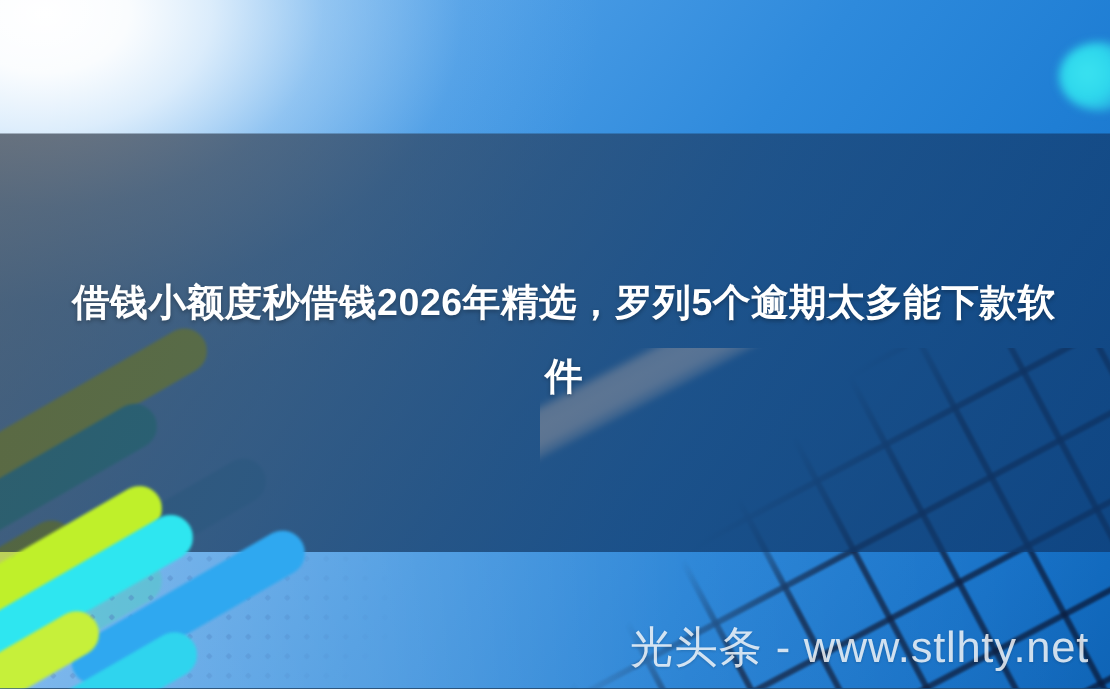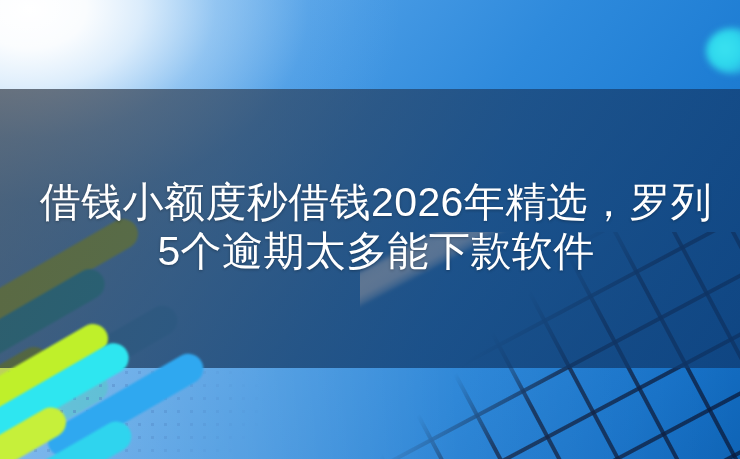--- a/index.html
+++ b/index.html
@@ -177,23 +177,23 @@
   
   .title {
     position: absolute;
     left: 12px;
     right: 0;
     top: 178px;
     padding: 0 26px;
     box-sizing: border-box;
     text-align: center;
     color: #ffffff;
-    font-size: 41px;
+    font-size: 25px;
     line-height: 49px;
-    font-weight: 400;
+    font-weight: 700;
     letter-spacing: 0.4px;
     text-shadow: 0 1px 3px rgba(0,0,0,0.30);
     white-space: pre-line;
   }
 
   
   .watermark {
     position: absolute;
     right: 14px;
     bottom: 12px;
@@ -236,14 +236,15 @@
   <div class="bottom-light">
     <div class="bright-bar" style="left:-34px;  top:-14px; width:150px; background:#bff02a;"></div>
     <div class="bright-bar" style="left:-46px;  top:14px;  width:185px; background:#2ee6f0;"></div>
     <div class="bright-bar" style="left:38px;   top:22px;  width:175px; background:#2fa8f0;"></div>
     <div class="bright-bar" style="left:-48px;  top:62px;  width:120px; background:#c6f03a;"></div>
     <div class="bright-bar" style="left:-20px;  top:86px;  width:160px; background:#2fd4ee;"></div>
   </div>
 
   <div class="title">借钱小额度秒借钱2026年精选，罗列5个逾期太多能下款软件</div>
 
+  <div class="watermark">光头条 - www.stlhty.net</div>
 
 </div>
 
 </body></html>

